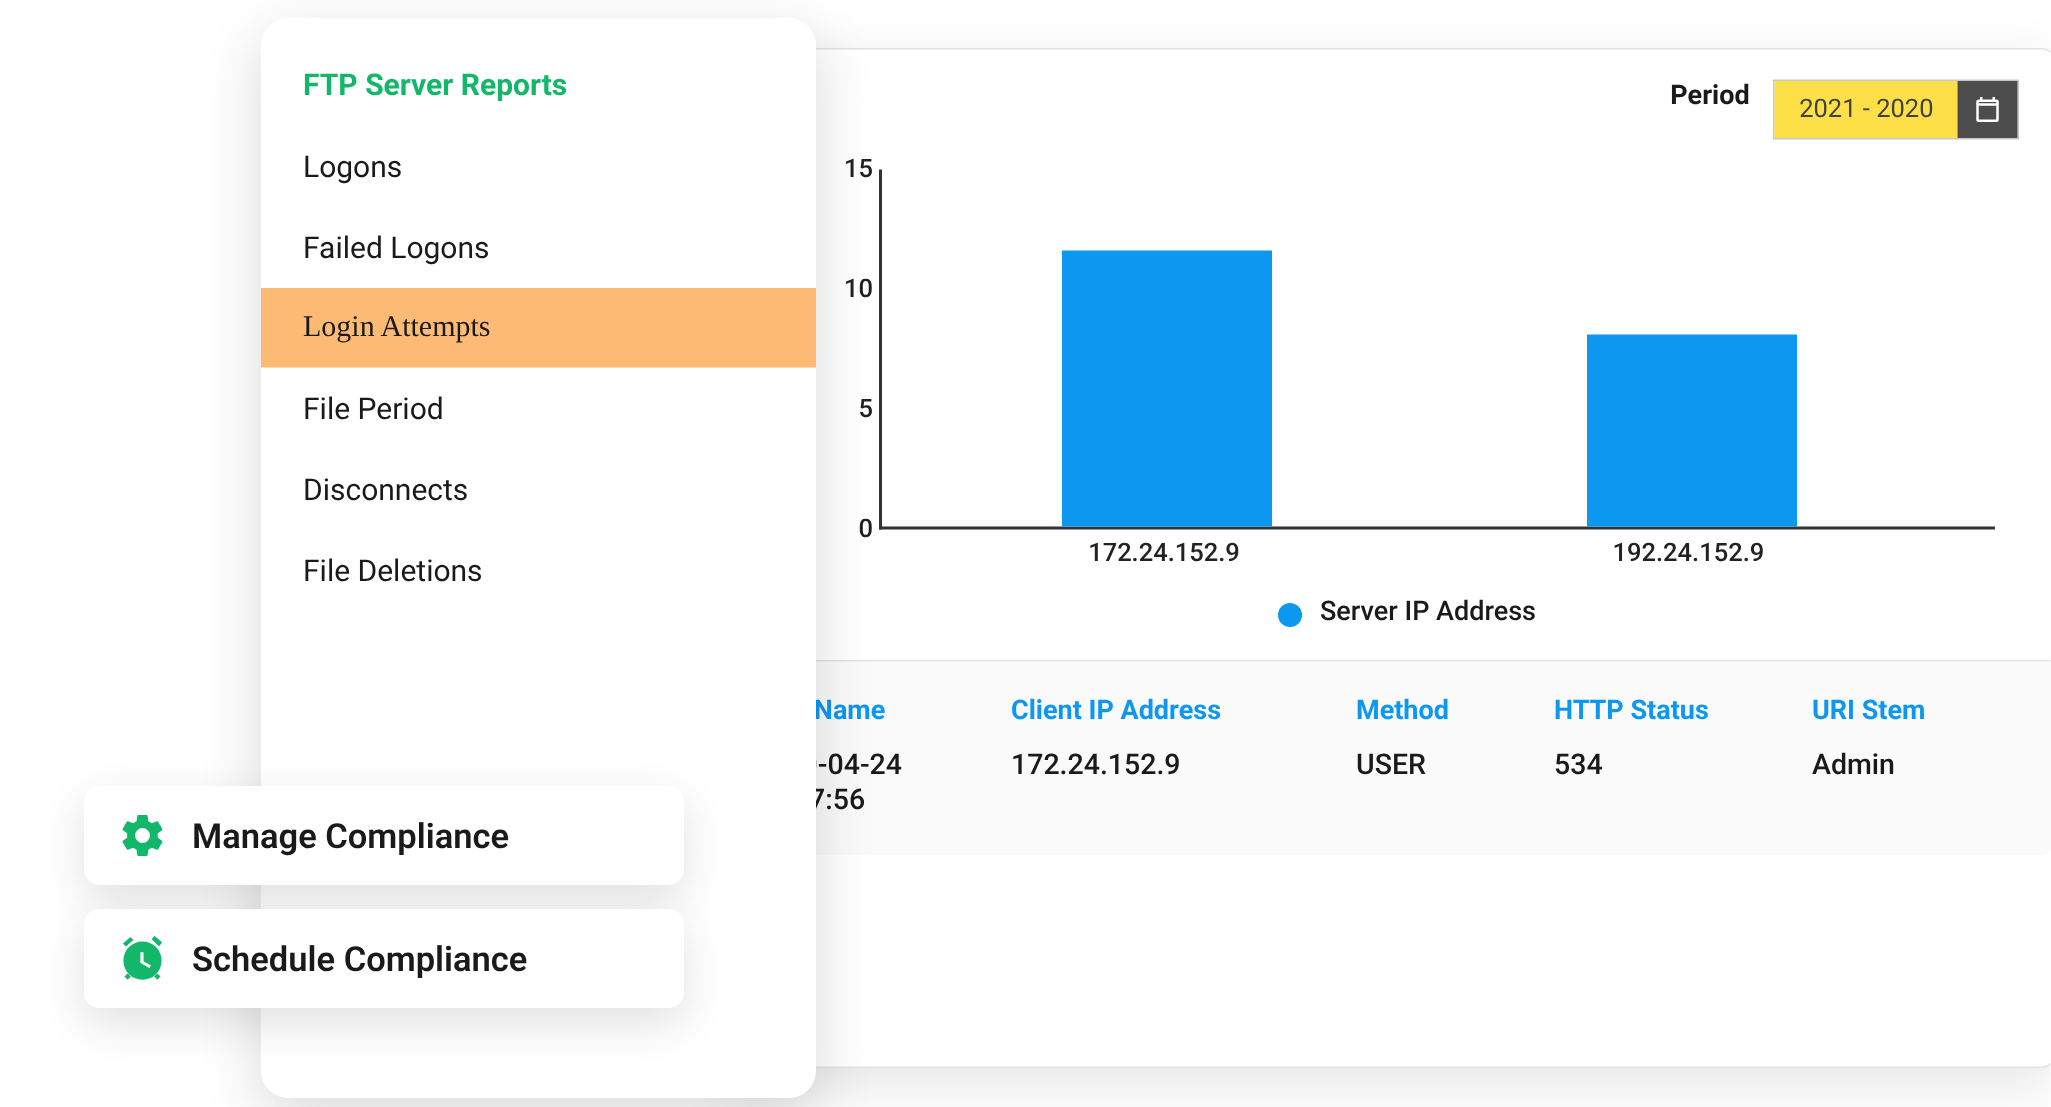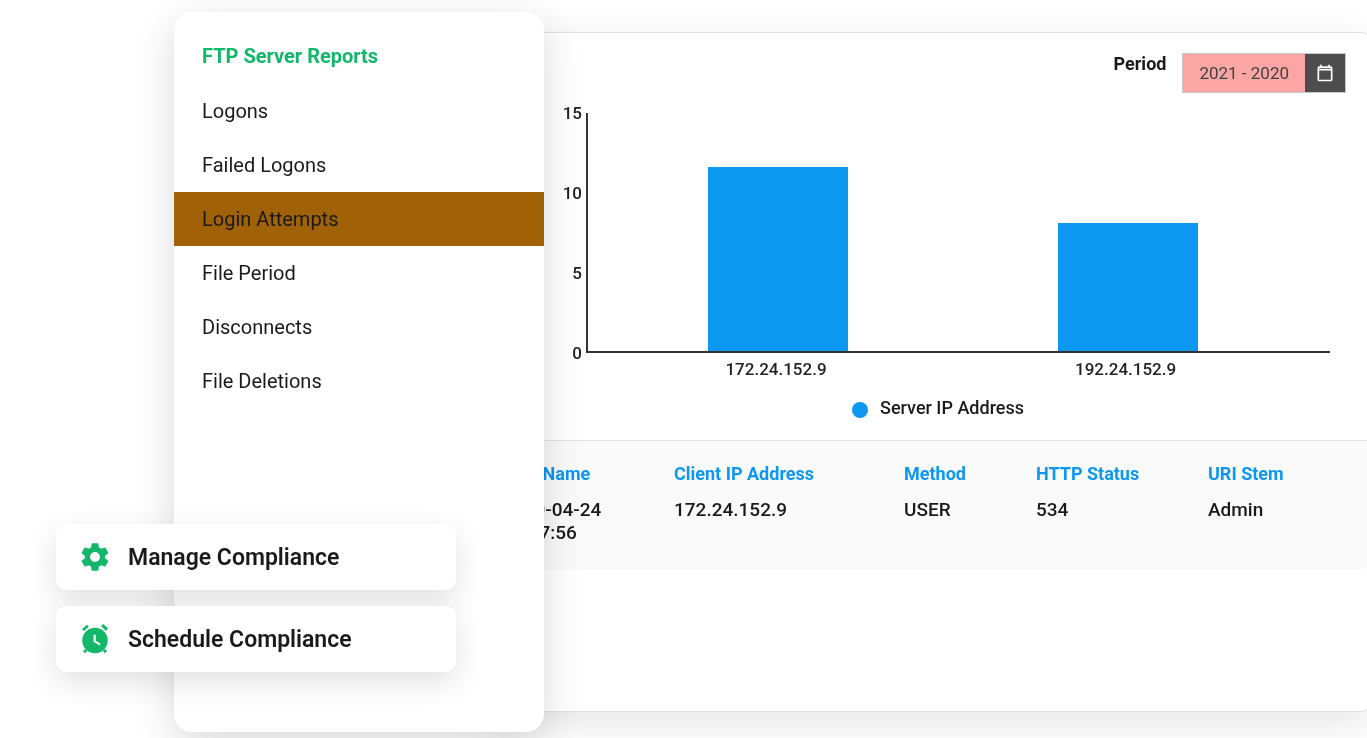--- a/index.html
+++ b/index.html
@@ -37,21 +37,22 @@
     color: #12b76a;
     padding: 0 28px 16px 28px;
   }
   .sidebar-item {
     font-size: 20px;
     color: #1a1a1a;
     padding: 15px 28px;
     cursor: pointer;
   }
   .sidebar-item.active {
-    background: #a16207;
+    background: #fdba74;
+    font-family: Liberation Serif, serif;
   }
 
   
   .float-card {
     position: absolute;
     background: #ffffff;
     border-radius: 10px;
     box-shadow: 0 10px 30px rgba(0,0,0,0.12);
     display: flex;
     align-items: center;
@@ -106,21 +107,21 @@
     align-items: stretch;
     border: 1px solid #c8c8c8;
     height: 40px;
   }
   .period-value {
     padding: 0 16px;
     display: flex;
     align-items: center;
     font-size: 17px;
     color: #424242;
-    background: #fca5a5;
+    background: #fde047;
   }
   .period-btn {
     width: 40px;
     background: #4d4d4d;
     display: flex;
     align-items: center;
     justify-content: center;
     color: #fff;
     cursor: pointer;
   }

